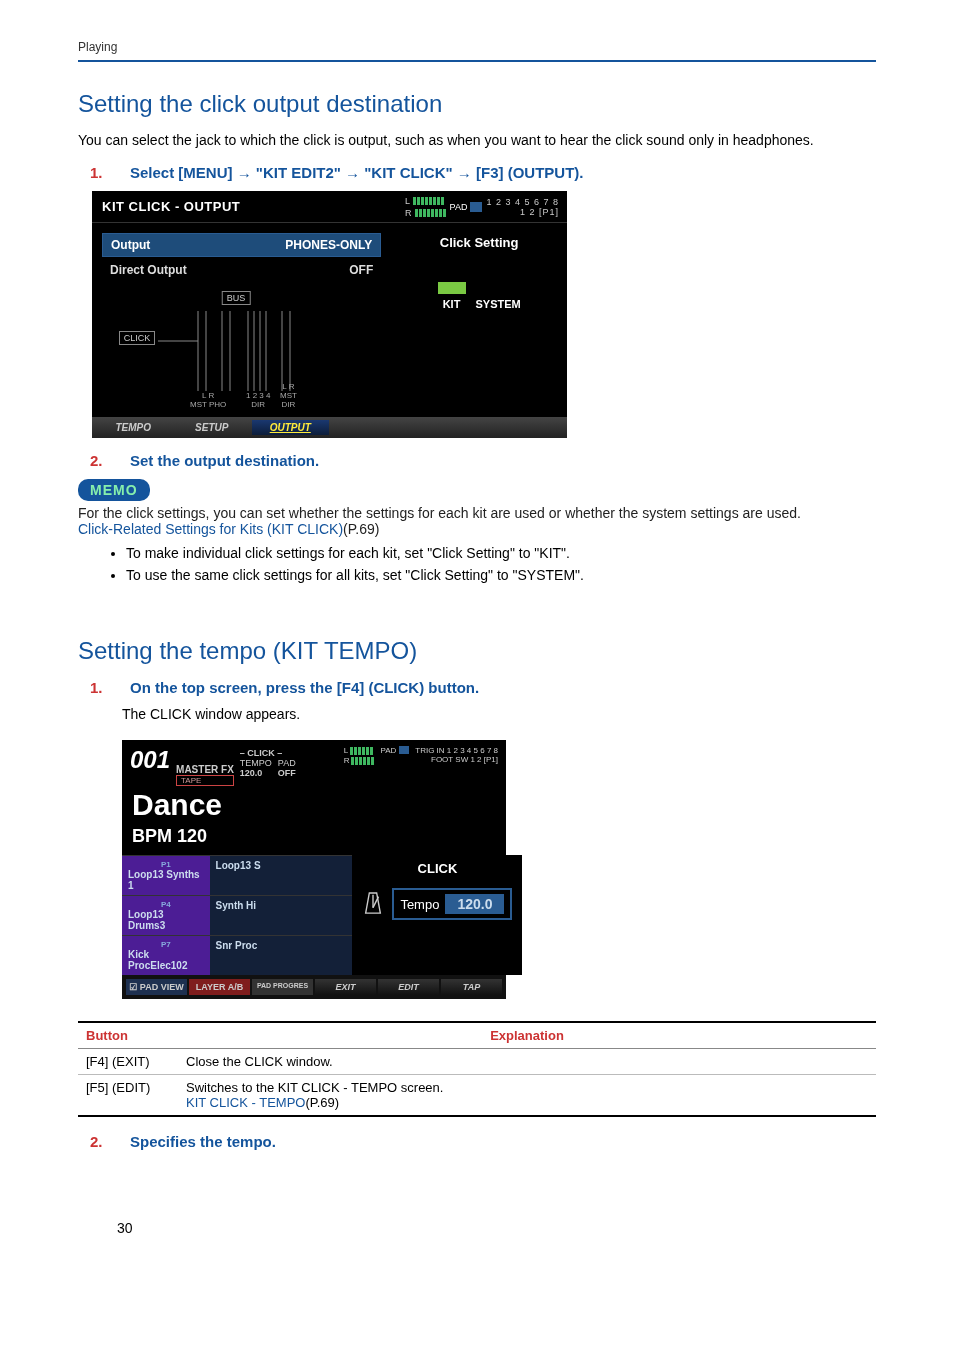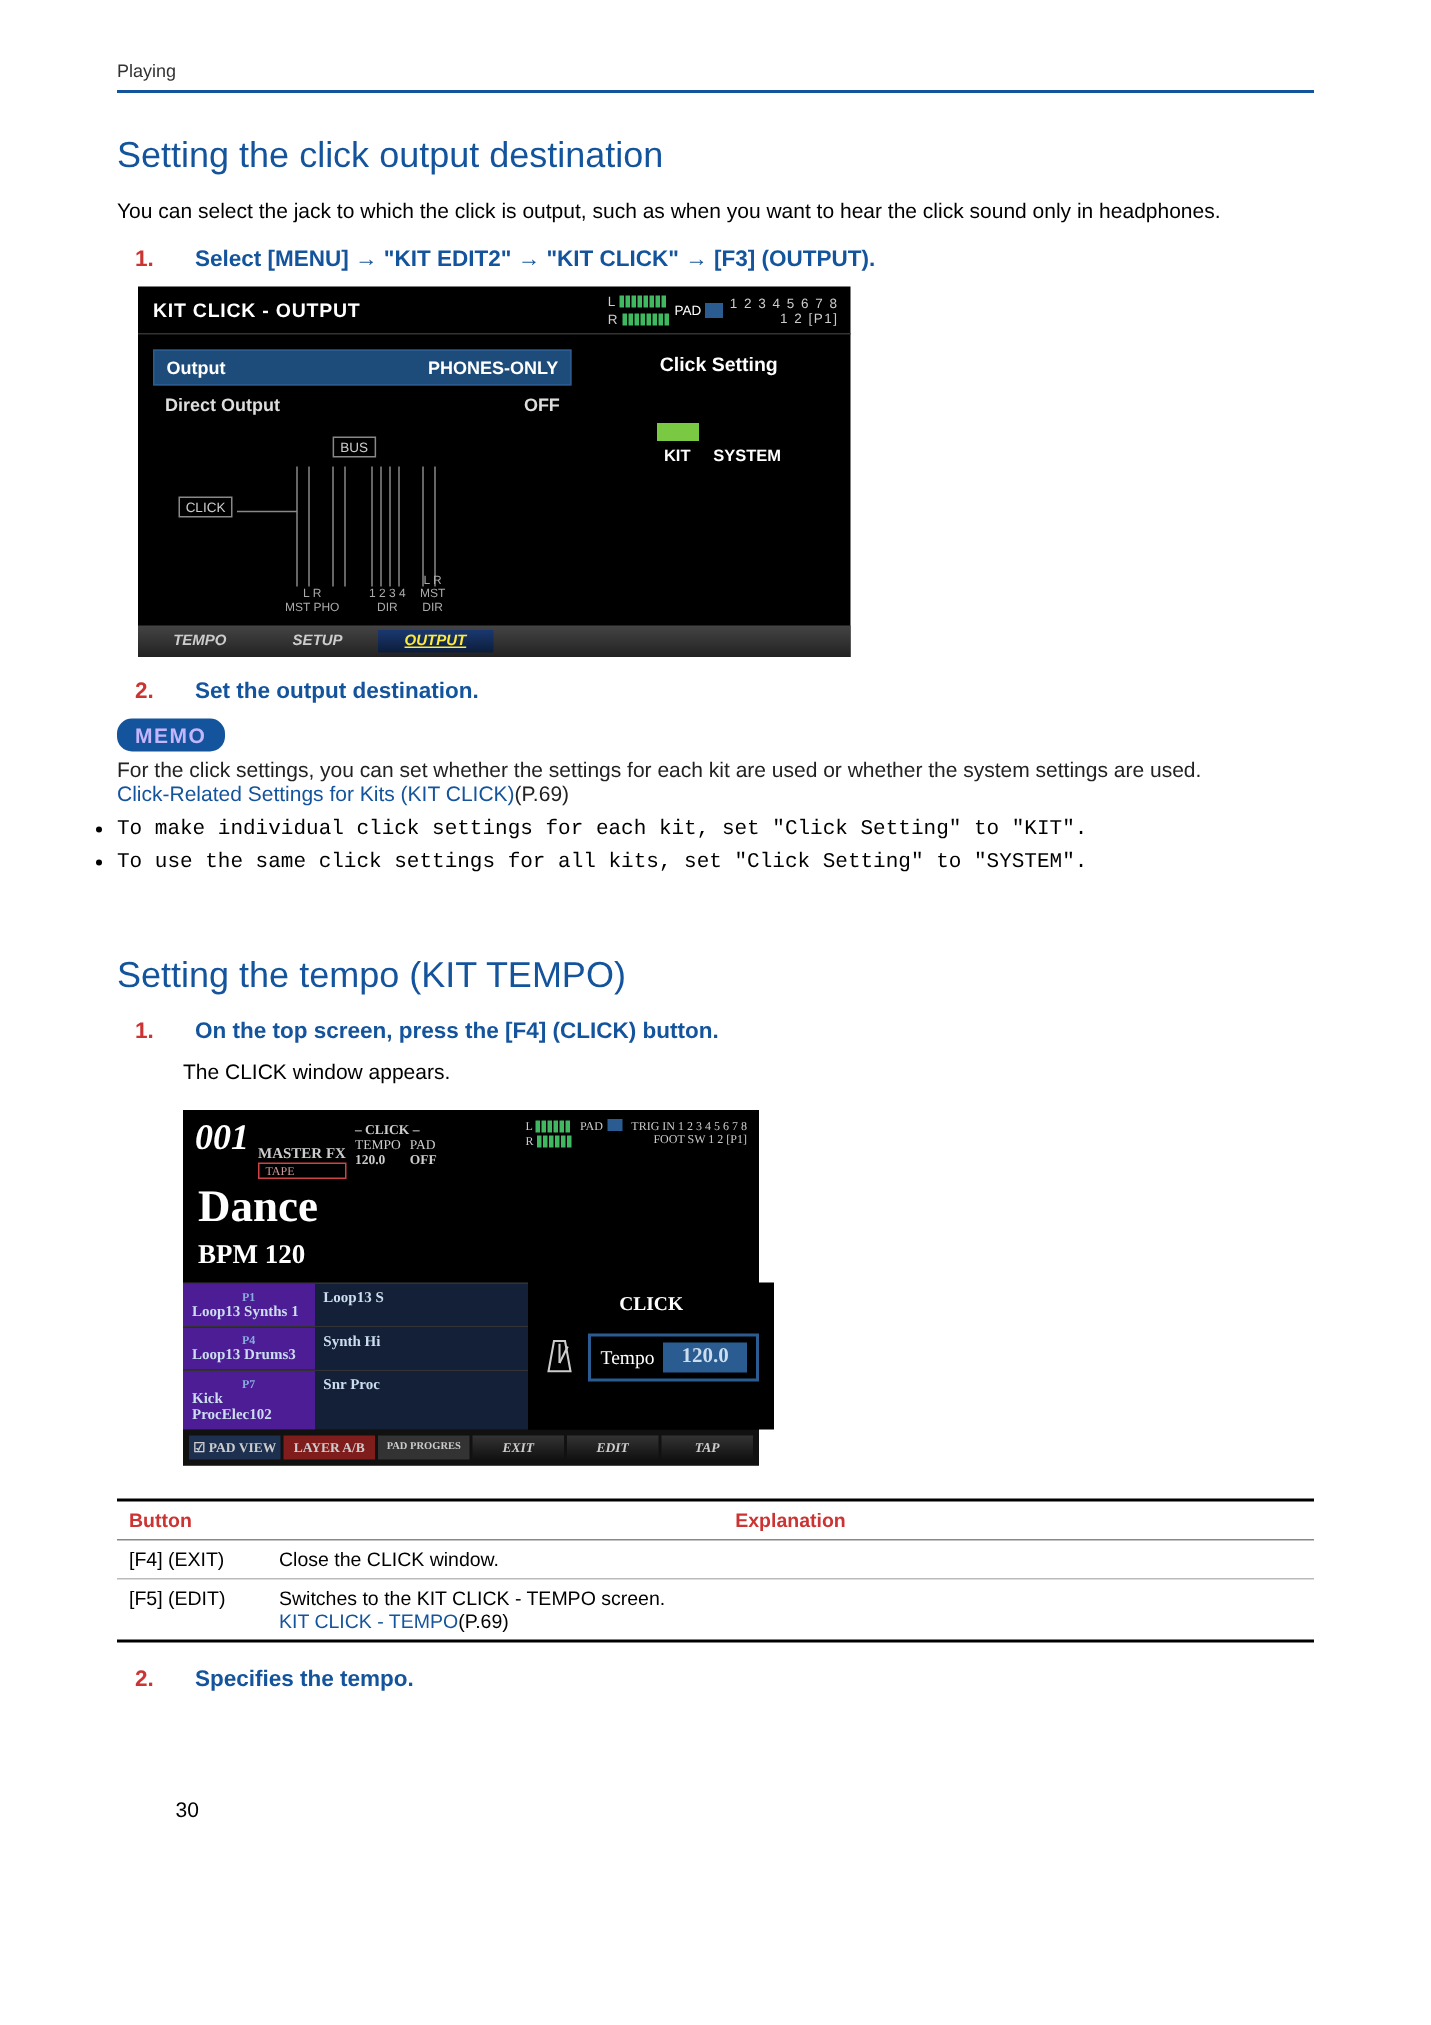--- a/index.html
+++ b/index.html
@@ -27,28 +27,28 @@
     .bus-label { border:1px solid #888; font-size:9px; color:#ccc; padding:1px 4px; position:absolute; }
     .scr-rightcol { flex:1; padding:12px; text-align:center; }
     .scr-rightcol .cs-title { font-weight:700; font-size:13px; margin-bottom:10px; }
     .kit-sys { display:flex; gap:10px; justify-content:center; margin-top:18px; }
     .kit-sys .btn { font-weight:700; font-size:11px; padding-top:14px; }
     .kit-sys .btn .sw { width:28px; height:12px; background:#1e4c7a; margin:0 auto 4px; }
     .kit-sys .active .sw { background:#7ac943; }
     .scr-footer { display:flex; gap:2px; background:linear-gradient(#444,#222); padding:3px; }
     .scr-footer div { flex:1; text-align:center; font-size:10px; font-weight:700; font-style:italic; color:#ccc; padding:2px 0; }
     .scr-footer .active { color:#ffeb3b; text-decoration:underline; background:linear-gradient(#1a3870,#0c1d3a); }
-    .memo-badge { display:inline-block; background:#14549c; color:#c4b5fd; font-weight:700; padding:3px 12px; border-radius:10px; font-size:14px; letter-spacing:1px; margin-bottom:4px; }
+    .memo-badge { display:inline-block; background:#14549c; color:#86efac; font-weight:700; padding:3px 12px; border-radius:10px; font-size:14px; letter-spacing:1px; margin-bottom:4px; }
     .memo-body { font-size:14px; color:#222; }
     a.txtlink { color:#14549c; text-decoration:none; }
-    ul.bullets { list-style:disc; margin-top:8px;font-family:Liberation Mono, monospace; }
+    ul.bullets { list-style:disc; margin-left:48px; margin-top:8px; }
     ul.bullets li { margin-bottom:6px; }
     .sec2 { margin-top:54px; }
     .caption { font-size:14px; margin-bottom:18px; margin-left:44px; }
-    .screenshot2 { width:384px; background:#000; margin-left:44px; margin-bottom:22px; font-family:Liberation Serif, serif; color:#fff; }
+    .screenshot2 { width:384px; background:#000; margin-left:44px; margin-bottom:22px; font-family:Liberation Sans, sans-serif; color:#fff; }
     .s2-top { display:flex; padding:6px 8px 0; gap:6px; }
     .kitno { font-size:24px; font-weight:900; color:#fff; font-style:italic; }
     .s2-top-col { font-size:9px; color:#ccc; }
     .s2-top .mfx { font-weight:700; font-size:10px;margin-top:16px; }
     .tape { border:1px solid #c44; color:#c99; font-size:8px; padding:0 4px; }
     .kitname { font-size:30px; font-weight:900; padding:2px 10px; }
     .bpm { font-size:18px; font-weight:900; padding:2px 10px 8px; }
     .s2-rows { background:#111; }
     .s2-row { display:flex; border-top:1px solid #333; font-size:10px; }
     .s2-l { flex:0 0 38%; background:#4c1d95; padding:4px 6px; font-weight:700; color:#cde; }

